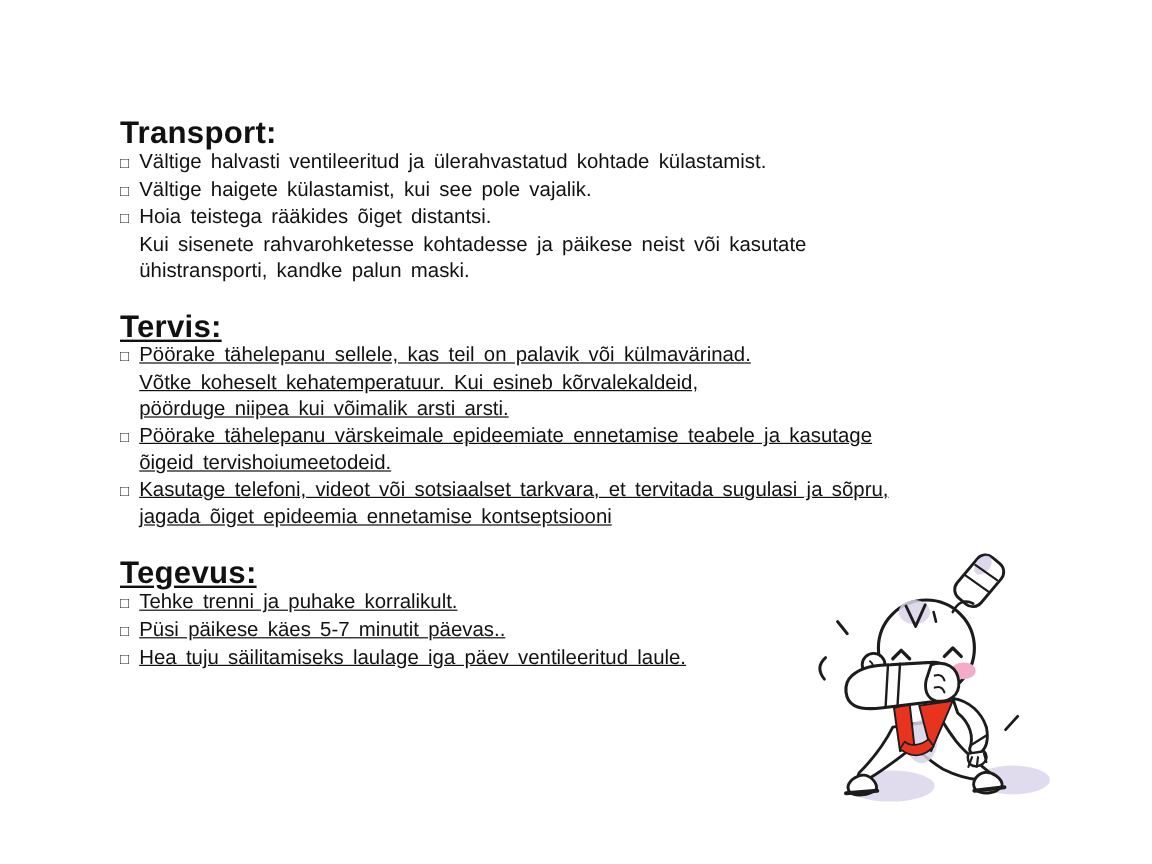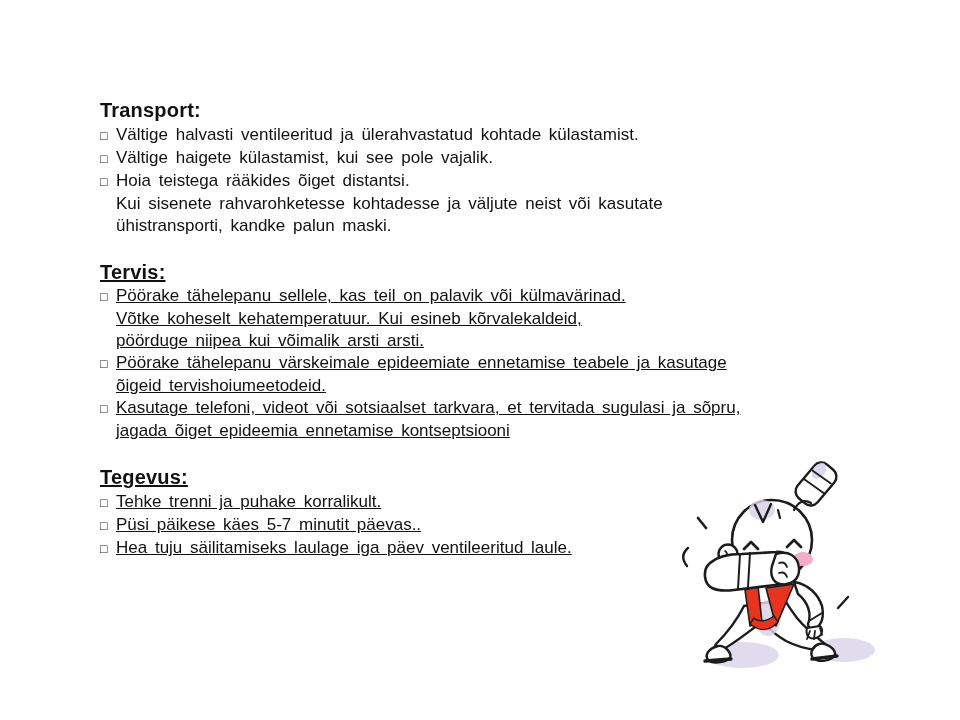--- a/index.html
+++ b/index.html
@@ -22,21 +22,21 @@
   }
   .text-block {
     position: absolute;
     left: 100px;
     top: 97px;
     width: 800px;
   }
   .section { margin: 0; }
   .section + .section { margin-top: 22px; text-decoration: underline; }
   .section-heading {
-    font-size: 20px;
+    font-size: 26px;
     font-weight: bold;
     line-height: 26.7px;
     letter-spacing: 0.2px;
     white-space: nowrap;
   }
   .line {
     font-size: 17px;
     line-height: 22px;
     word-spacing: 3px;
     white-space: nowrap;
@@ -62,21 +62,21 @@
 
 <div class="slide">
 
   <div class="text-block">
 
     <div class="section">
       <div class="section-heading">Transport:</div>
       <div class="line"><span class="bullet">□</span><span class="line-text">Vältige halvasti ventileeritud ja ülerahvastatud kohtade külastamist.</span></div>
       <div class="line"><span class="bullet">□</span><span class="line-text">Vältige haigete külastamist, kui see pole vajalik.</span></div>
       <div class="line"><span class="bullet">□</span><span class="line-text">Hoia teistega rääkides õiget distantsi.</span></div>
-      <div class="line"><span class="bullet"></span><span class="line-text">Kui sisenete rahvarohketesse kohtadesse ja väljute neist või kasutate</span></div>
+      <div class="line"><span class="bullet"></span><span class="line-text">Kui sisenete rahvarohketesse kohtadesse ja päikese neist või kasutate</span></div>
       <div class="line"><span class="bullet"></span><span class="line-text">ühistransporti, kandke palun maski.</span></div>
     </div>
 
     <div class="section">
       <div class="section-heading">Tervis:</div>
       <div class="line"><span class="bullet">□</span><span class="line-text">Pöörake tähelepanu sellele, kas teil on palavik või külmavärinad.</span></div>
       <div class="line"><span class="bullet"></span><span class="line-text">Võtke koheselt kehatemperatuur. Kui esineb kõrvalekaldeid,</span></div>
       <div class="line"><span class="bullet"></span><span class="line-text">pöörduge niipea kui võimalik arsti arsti.</span></div>
       <div class="line"><span class="bullet">□</span><span class="line-text">Pöörake tähelepanu värskeimale epideemiate ennetamise teabele ja kasutage</span></div>
       <div class="line"><span class="bullet"></span><span class="line-text">õigeid tervishoiumeetodeid.</span></div>

